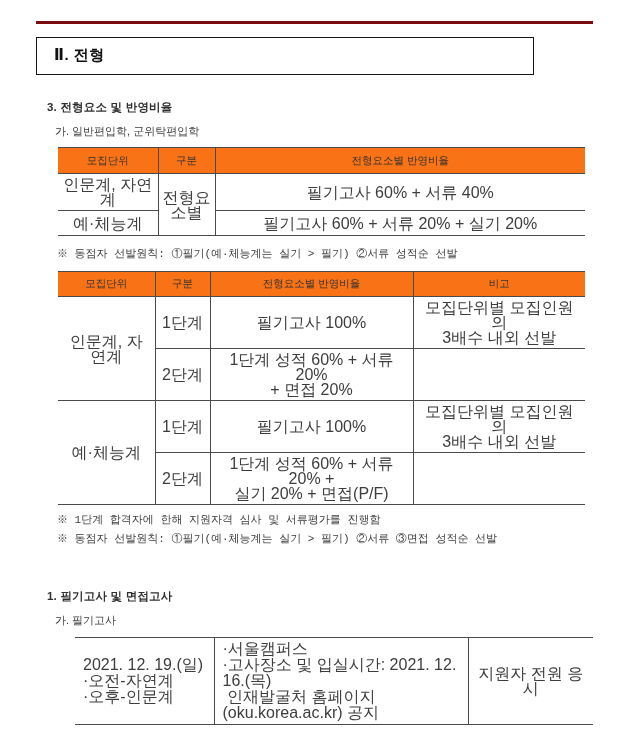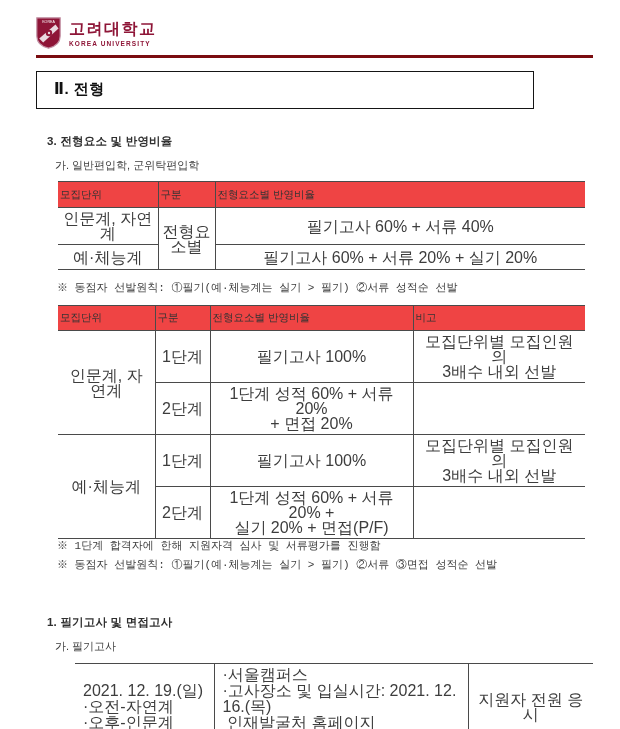--- a/index.html
+++ b/index.html
@@ -28,34 +28,34 @@
   .title-box h1 { font-size: 15px; font-weight: bold; color: #111111; letter-spacing: 0.5px; }
 
   
   .sec-heading { margin: 25px 0 0 11px; font-size: 11.5px; font-weight: bold; color: #2f2f2f; letter-spacing: 0.2px; }
   .sec-heading.s2 { margin-top: 42px; }
   .sub-label { margin: 9px 0 0 19px; font-size: 11px; color: #3d3d3d; }
   .sub-label.b { margin-top: 17px; }
   .item-label { margin: 7px 0 0 26px; font-size: 11px; color: #3d3d3d; }
   .note-line { margin: 4px 0 0 21px; font-size: 11px; color: #3d3d3d; line-height: 15px; font-family: Liberation Mono, monospace; }
   .note-line.first { margin-top: 11px; }
-  .note-line.gap { margin-top: 0; }
+  .note-line.gap { margin-top: 8px; }
 
   
   table { border-collapse: collapse; table-layout: fixed; }
   table.doc {
     border-top: 1.5px solid #1a1a1a;
     border-bottom: 1.5px solid #1a1a1a;
     border-left: hidden; border-right: hidden;
   }
   .doc th, .doc td { border: 0.8px solid #4a4a4a; }
   .doc th {
-    background: #ef4444;
+    background: #f97316;
     font-size: 10.5px; font-weight: normal; color: #333333;
-    text-align: left; padding: 5px 2px;
+    text-align: center; padding: 5px 2px;
   }
   .doc td {
     font-size: 16px; color: #3d3d3d;
     text-align: center; vertical-align: middle;
     padding: 3px 4px; line-height: 15px;
   }
   .tbl-a, .tbl-b { margin: 8px 0 0 22px; width: 527px; }
   .tbl-b { margin-top: 9px; }
   .tbl-sched { margin: 9px 0 0 39px; width: 518px; }
 
@@ -77,33 +77,20 @@
   .tbl-sched th { height: 24px; }
   .tbl-sched td { height: 66px; }
   .tbl-sched td.left { text-align: left; padding-left: 8px; line-height: 16px; }
   .cell-line { white-space: pre-wrap; }
 </style>
 </head>
 <body>
 
 <div class="page">
 
-  <div class="logo-row">
-    <svg width="25" height="32" viewBox="0 0 25 32">
-      <path d="M0.8 0.8 h23.4 v18.2 c0 7.2 -5.8 10.8 -11.7 12.2 C6.6 29.8 0.8 26.2 0.8 19 Z" fill="#8e1537" stroke="#c493a6" stroke-width="1.2"></path>
-      <path d="M3.2 21.5 L19.5 7.5 L22.5 11.5 L7.2 25.5 Z" fill="#e9d9e0"></path>
-      <circle cx="13" cy="16" r="3.2" fill="#8e1537"></circle>
-      <circle cx="13" cy="16" r="1.2" fill="#e9d9e0"></circle>
-      <text x="12.5" y="6.2" font-size="3.6" fill="#ffffff" text-anchor="middle" font-family="Liberation Sans, sans-serif">KOREA</text>
-    </svg>
-    <div class="logo-text">
-      <div class="logo-kr">고려대학교</div>
-      <div class="logo-en">KOREA UNIVERSITY</div>
-    </div>
-  </div>
   <div class="crimson-rule"></div>
 
   <div class="title-box">
     <h1>Ⅱ. 전형</h1>
   </div>
 
   <div class="sec-heading">3. 전형요소 및 반영비율</div>
   <div class="sub-label">가. 일반편입학, 군위탁편입학</div>
 
   <table class="doc tbl-a">

